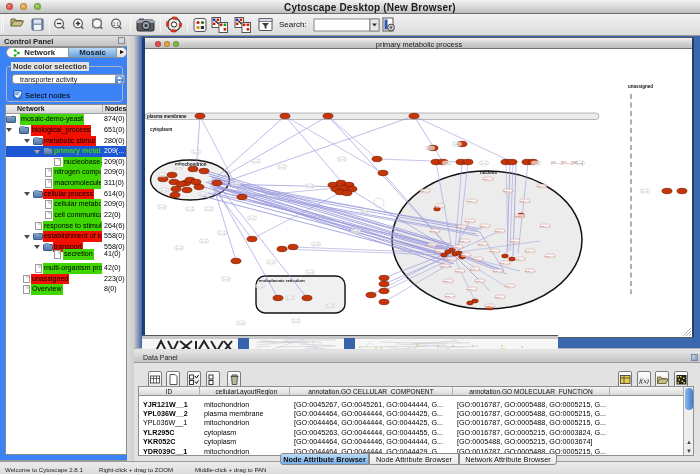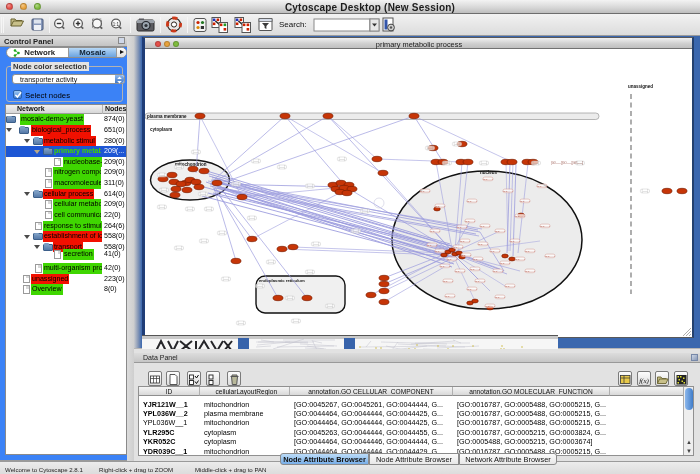--- a/index.html
+++ b/index.html
@@ -21,34 +21,34 @@
 .tri{position:absolute;width:0;height:0;border-left:3px solid transparent;border-right:3px solid transparent;border-top:4px solid #4a4a4a;top:3.5px}
 .folder{position:absolute;width:10px;height:7px;background:linear-gradient(#7d9ec4,#5579a8);border:0.5px solid #3c5f8a;border-radius:1px;top:2px}
 .folder:before{content:"";position:absolute;left:0;top:-1.5px;width:4.5px;height:2px;background:#7d9ec4;border-radius:1px 1px 0 0}
 .file{position:absolute;width:7px;height:8.5px;background:#fff;border:0.5px solid #9a9a9a;top:1px}
 .file:before{content:"";position:absolute;right:0;top:0;width:2.5px;height:2.5px;background:#d8d8d8}
 .cwin{left:142px;top:37px;width:552px;height:301px;background:#fff;border:1px solid #58585a;border-left:3px solid #1f3d77;border-right:2px solid #24416e;overflow:hidden}
 .ctitle{left:0;top:0;width:548px;height:11px;background:linear-gradient(#f0f0f0,#cdcdcd 60%,#bfbfbf);border-bottom:1px solid #717171}
 .ctext{width:548px;text-align:center;top:1.5px;font-size:7.4px;color:#1a1a1a}
 .dpanel{left:134px;top:348px;width:566px;height:113px;background:#e2e2e2;border-top:1px solid #b5b5b5}
 .dhead{left:0;top:4px;width:566px;height:10px;background:linear-gradient(#dcdcdc,#c6c6c6);border-bottom:1px solid #999;font-size:7px;color:#222}
-.dbtn{position:absolute;top:22px;width:14px;height:15px;background:linear-gradient(#fdfdfd,#dcdcdc);border:1px solid #7b7b7b;border-radius:2px}
+.dbtn{position:absolute;top:22px;width:14px;height:23px;background:linear-gradient(#fdfdfd,#dcdcdc);border:1px solid #7b7b7b;border-radius:2px}
 .dtable{left:4px;top:37px;width:556px;height:70px;background:#fff;border:1px solid #909090}
 .dth{position:absolute;top:0;height:9px;background:linear-gradient(#f5f5f5,#d9d9d9);border-right:1px solid #b0b0b0;border-bottom:1px solid #8e8e8e;font-size:6.6px;color:#111;text-align:center;line-height:9.5px;overflow:hidden}
 .drow{position:absolute;height:9.4px;font-size:7.2px;line-height:9.6px;color:#000;white-space:nowrap;overflow:hidden}
 .btab{position:absolute;top:104px;height:12px;font-size:7.4px;line-height:12px;text-align:center;border:1px solid #8a8a8a;background:linear-gradient(#fafafa,#e8e8e8);color:#111;z-index:30}
 .statusbar{left:0;top:461px;width:700px;height:13px;background:linear-gradient(#ececec,#dcdcdc);border-top:1px solid #9a9a9a;z-index:5}
 .stext{position:absolute;top:4px;font-size:6.1px;color:#222}
 .sep{position:absolute;top:3px;width:1px;height:16px;background:#b5b5b5;border-right:1px solid #f5f5f5}
 </style></head><body>
 <div class="abs titlebar"></div>
 <div class="abs tl" style="left:6px;background:radial-gradient(circle at 35% 30%,#fff6,transparent 60%),#e5504a;border:0.5px solid #00000033"></div>
 <div class="abs tl" style="left:20px;background:radial-gradient(circle at 35% 30%,#fff6,transparent 60%),#e8a33d;border:0.5px solid #00000033"></div>
 <div class="abs tl" style="left:34px;background:radial-gradient(circle at 35% 30%,#fff6,transparent 60%),#7fbc3e;border:0.5px solid #00000033"></div>
-<div class="abs ttext">Cytoscape Desktop (New Session)</div>
+<div class="abs ttext">Cytoscape Desktop (New Browser)</div>
 <div class="abs toolbar">
 <div class="sep" style="left:49px"></div>
 <div class="sep" style="left:130px"></div>
 <div class="sep" style="left:160px"></div>
 <div class="sep" style="left:187px"></div>
 <div class="sep" style="left:1px"></div>
     <div class="sep" style="left:3px"></div>
 </div>
 <svg class="abs" style="left:0;top:14px" width="700" height="22" viewBox="0 0 700 22">
 <path d="M11 12 l2.5-5 h10 l-2.5 5 z M11 12 v-7 h4 l1 1.5 h6" fill="#c8c08a" stroke="#6b6432" stroke-width="1"></path>

